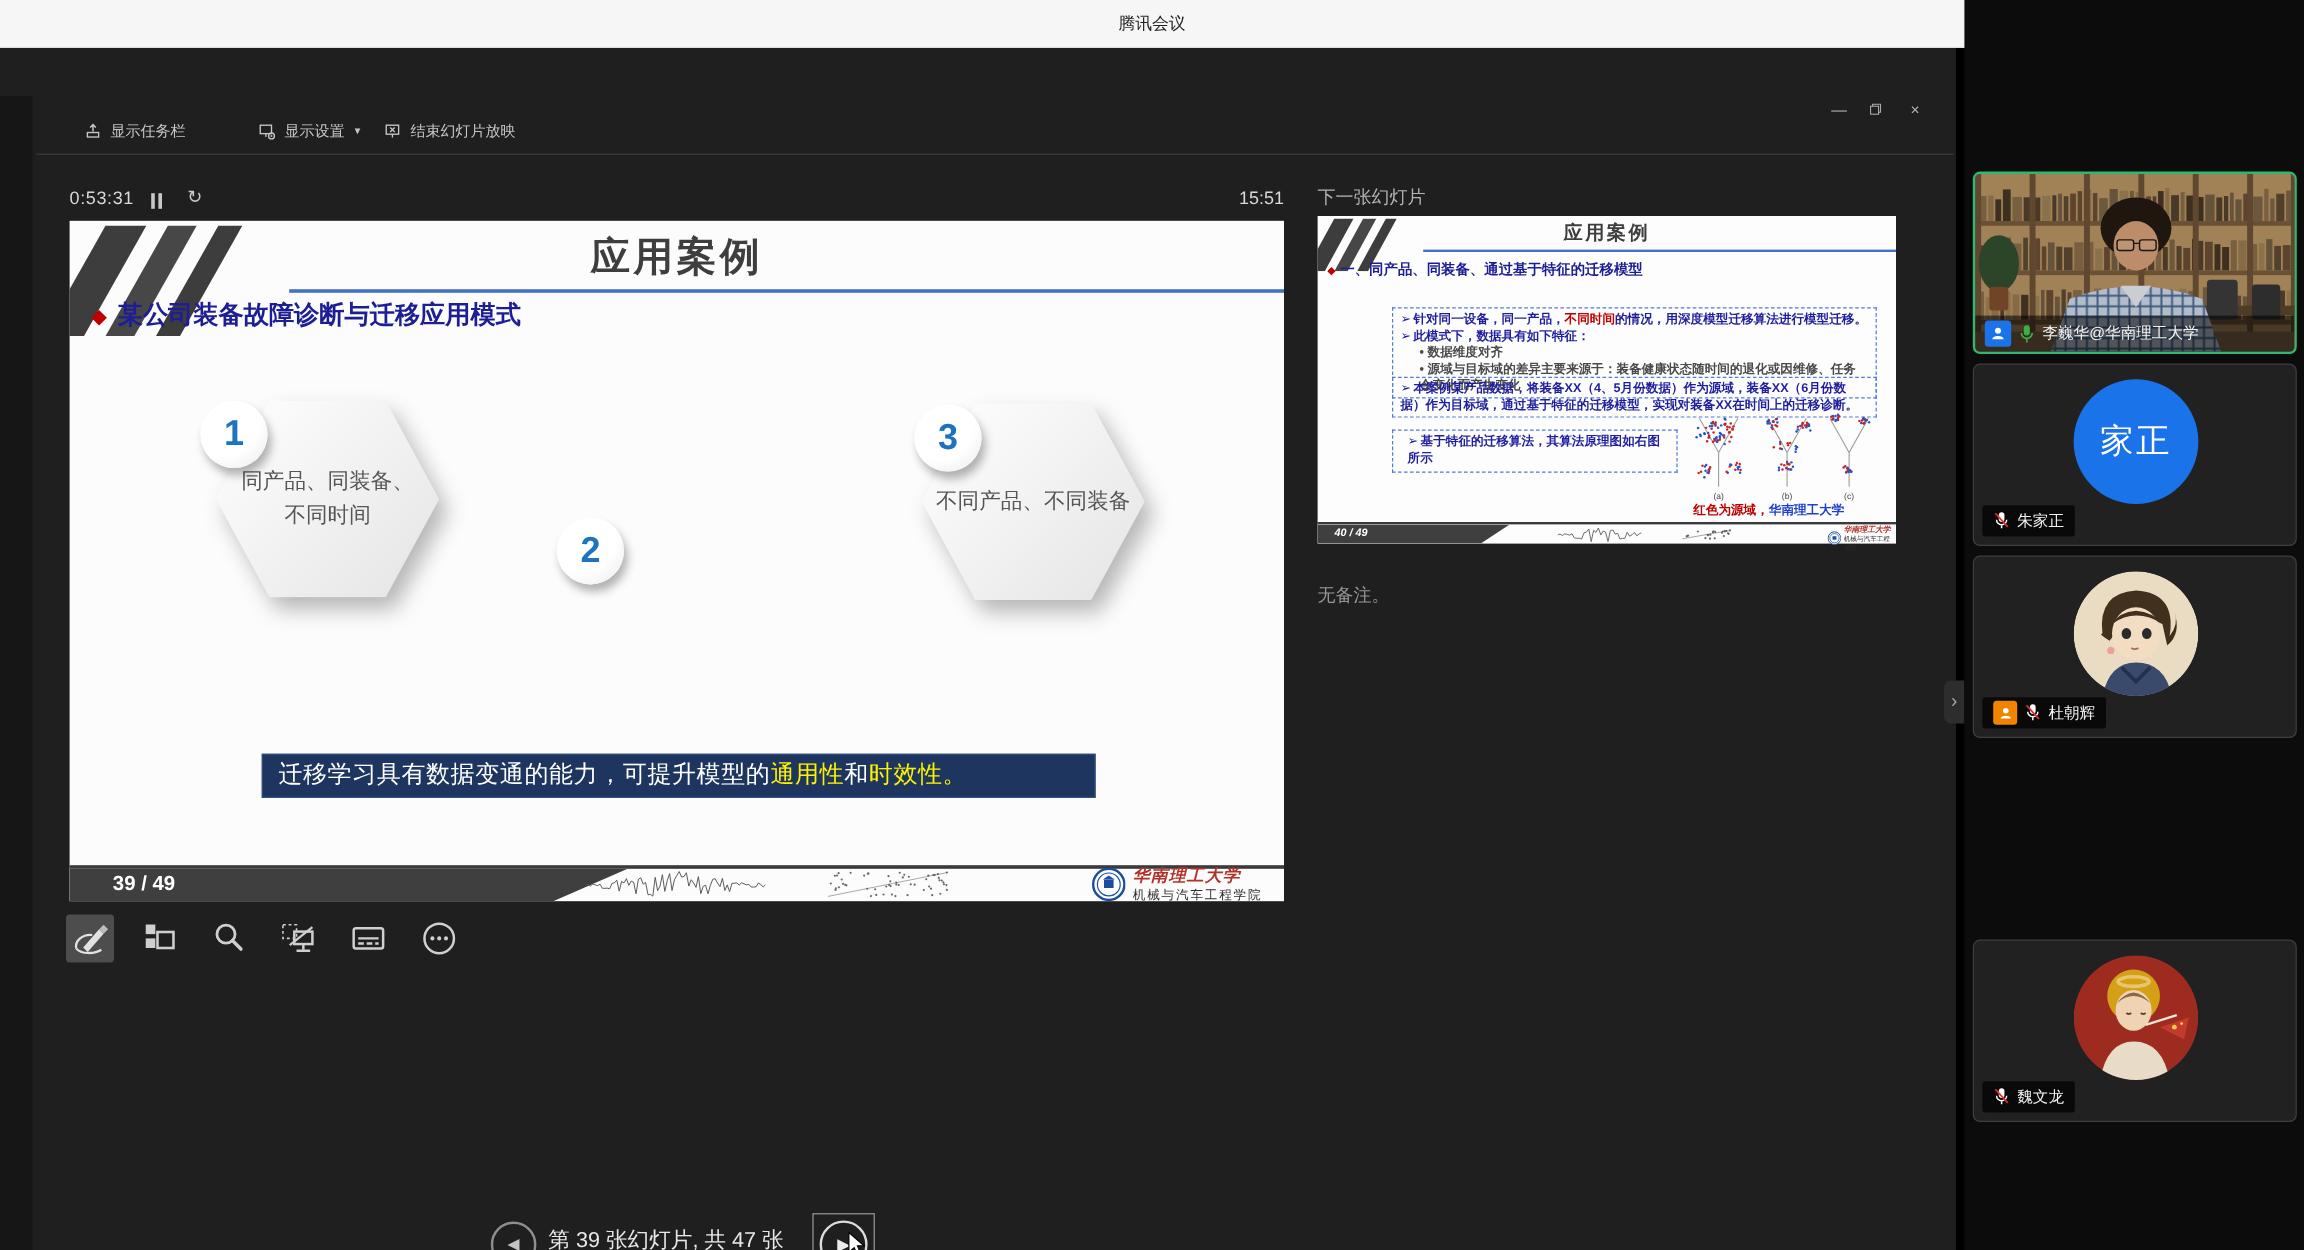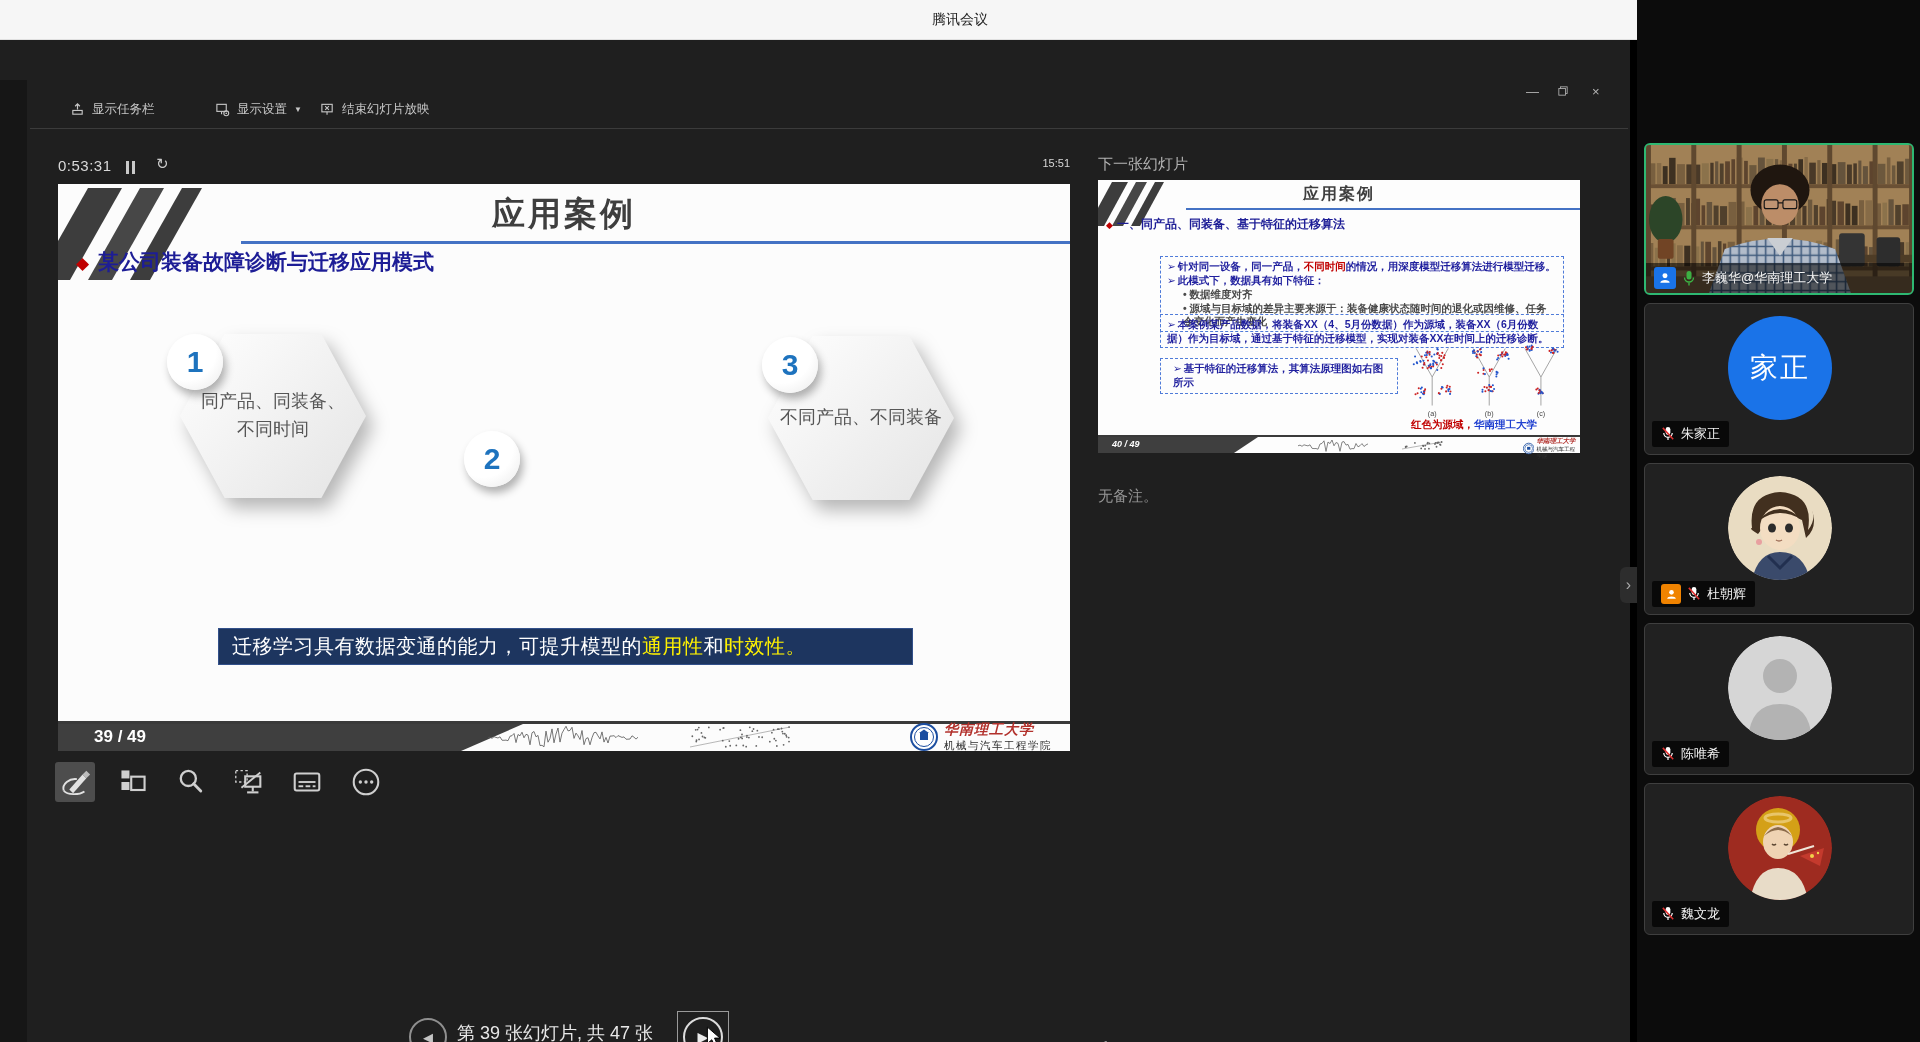--- a/index.html
+++ b/index.html
@@ -19,21 +19,21 @@
   #main { position:absolute; left:0; top:40px; width:1630px; height:1002px; background:#1f1f1f; }
   #left-strip { position:absolute; left:0; top:40px; width:27px; height:972px; background:#161616; }
   .ppt-ctrl { position:absolute; color:#b5b5b5; font-size:13px; }
   #ppt-toolbar .tbtn { position:absolute; top:58px; display:flex; align-items:center; gap:7px;
     color:#c6c6c6; font-size:12.5px; height:22px; }
   #toolbar-sep { position:absolute; left:30px; top:88px; width:1598px; height:1px; background:#3b3b3b; }
   #timer { position:absolute; left:58px; top:117px; font-size:15px; color:#d8d8d8; letter-spacing:.5px; }
   #pause-btn { position:absolute; left:126px; top:121px; width:12px; height:13px; display:flex; gap:3px; }
   #pause-btn i { width:3px; height:13px; background:#c9c9c9; }
   #restart-btn { position:absolute; left:156px; top:115px; color:#c9c9c9; font-size:15px; }
-  #clock { position:absolute; left:1000px; top:117px; width:70px; text-align:right; font-size:11px; color:#d8d8d8; }
+  #clock { position:absolute; left:1000px; top:117px; width:70px; text-align:right; font-size:15px; color:#d8d8d8; }
 
   
   #slide { position:absolute; left:58px; top:144px; width:1012px; height:567px; background:#fcfcfc; }
   #slide-title { position:absolute; left:0; top:8px; width:100%; text-align:center;
     font-size:33px; font-weight:bold; color:#3e3e3e; letter-spacing:3px; }
   #slide-underline { position:absolute; left:183px; top:57px; width:829px; height:3px; background:#4472c4; }
   #slide-heading { position:absolute; left:18px; top:64px; font-size:21px; font-weight:bold; color:#1d1d96; }
   #slide-heading .dia { color:#c00000; font-size:17px; margin-right:9px; }
   .hexwrap { position:absolute; filter:drop-shadow(7px 10px 9px rgba(0,0,0,.28)); }
   .hex { width:186px; height:164px; background:linear-gradient(135deg,#ffffff 0%,#f3f3f3 45%,#e4e4e4 100%);
@@ -363,21 +363,21 @@
   <div id="next-label">下一张幻灯片</div>
   <div id="thumb">
     <svg width="80" height="44" viewBox="0 0 80 44" style="position:absolute;left:0;top:2px;">
       <path d="M-10 44 L14 0 L30 0 L6 44 Z" fill="#3d3d3d"></path>
       <path d="M14 44 L38 0 L49 0 L25 44 Z" fill="#474747"></path>
       <path d="M33 44 L57 0 L66 0 L42 44 Z" fill="#3d3d3d"></path>
     </svg>
     <div id="t-title">应用案例</div>
     <div id="t-underline"></div>
     <div id="t-heading">
-      <span class="dia">◆</span><span>一、同产品、同装备、基于特征的迁移算法</span>
+      <span class="dia">◆</span><span>一、同产品、同装备、通过基于特征的迁移模型</span>
     </div>
     <div class="nsbox" id="t-box1">
       <div><span class="arrow">➢</span><span>针对同一设备，同一产品，</span><span class="red">不同时间</span><span>的情况，用深度模型迁移算法进行模型迁移。</span></div>
       <div><span class="arrow">➢</span><span>此模式下，数据具有如下特征：</span></div>
       <div class="plain" style="padding-left:16px;"><span>•</span>&nbsp;<span>数据维度对齐</span></div>
       <div class="plain" style="padding-left:16px;"><span>•</span>&nbsp;<span>源域与目标域的差异主要来源于：装备健康状态随时间的退化或因维修、任务令变化而产生变化</span></div>
     </div>
     <div class="nsbox" id="t-box2">
       <span class="arrow">➢</span><span>本案例某产品数据，将装备XX（4、5月份数据）作为源域，装备XX（6月份数据）作为目标域，通过基于特征的迁移模型，实现对装备XX在时间上的迁移诊断。</span>
     </div>
@@ -862,38 +862,20 @@
       <svg width="14" height="16" viewBox="0 0 14 17">
         <rect x="4.5" y="1" width="5" height="8.5" rx="2.5" fill="#fff"></rect>
         <path d="M2.5 7.5 a4.5 4.5 0 0 0 9 0" fill="none" stroke="#fff" stroke-width="1.3"></path>
         <line x1="7" y1="12.5" x2="7" y2="15" stroke="#fff" stroke-width="1.3"></line>
         <line x1="1.5" y1="2" x2="12.5" y2="14" stroke="#e03131" stroke-width="1.6"></line>
       </svg>
       <span class="pname">杜朝辉</span>
     </div>
   </div>
 
-  <div class="tile" style="top:623px;">
-    <div class="avatar">
-      <svg width="104" height="104" viewBox="0 0 104 104">
-        <circle cx="52" cy="52" r="52" fill="#d6d6d6"></circle>
-        <circle cx="52" cy="40" r="17" fill="#b3b3b3"></circle>
-        <path d="M20 104 Q22 68 52 68 Q82 68 84 104 Z" fill="#b3b3b3"></path>
-      </svg>
-    </div>
-    <div class="pill">
-      <svg width="14" height="16" viewBox="0 0 14 17">
-        <rect x="4.5" y="1" width="5" height="8.5" rx="2.5" fill="#fff"></rect>
-        <path d="M2.5 7.5 a4.5 4.5 0 0 0 9 0" fill="none" stroke="#fff" stroke-width="1.3"></path>
-        <line x1="7" y1="12.5" x2="7" y2="15" stroke="#fff" stroke-width="1.3"></line>
-        <line x1="1.5" y1="2" x2="12.5" y2="14" stroke="#e03131" stroke-width="1.6"></line>
-      </svg>
-      <span class="pname">陈唯希</span>
-    </div>
-  </div>
 
   <div class="tile" style="top:783px;">
     <div class="avatar">
       <svg width="104" height="104" viewBox="0 0 104 104">
         <circle cx="52" cy="52" r="52" fill="#9e2b20"></circle>
         <circle cx="50" cy="34" r="22" fill="#d4a017"></circle>
         <ellipse cx="50" cy="22" rx="13" ry="4" fill="none" stroke="#e8c56a" stroke-width="3"></ellipse>
         <ellipse cx="50" cy="46" rx="15" ry="17" fill="#efd3b3"></ellipse>
         <path d="M36 40 Q50 28 64 40 Q58 32 50 31 Q42 32 36 40 Z" fill="#8a6a4a"></path>
         <path d="M44 48 Q46 50 48 48 M56 48 Q58 50 60 48" stroke="#5a4632" fill="none" stroke-width="1.5"></path>

